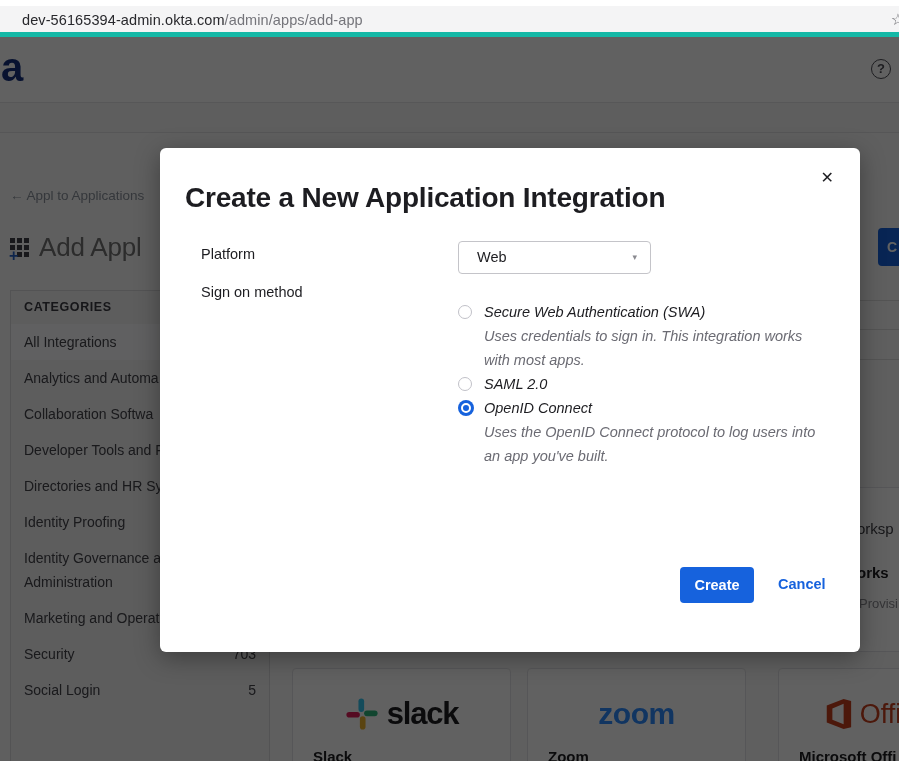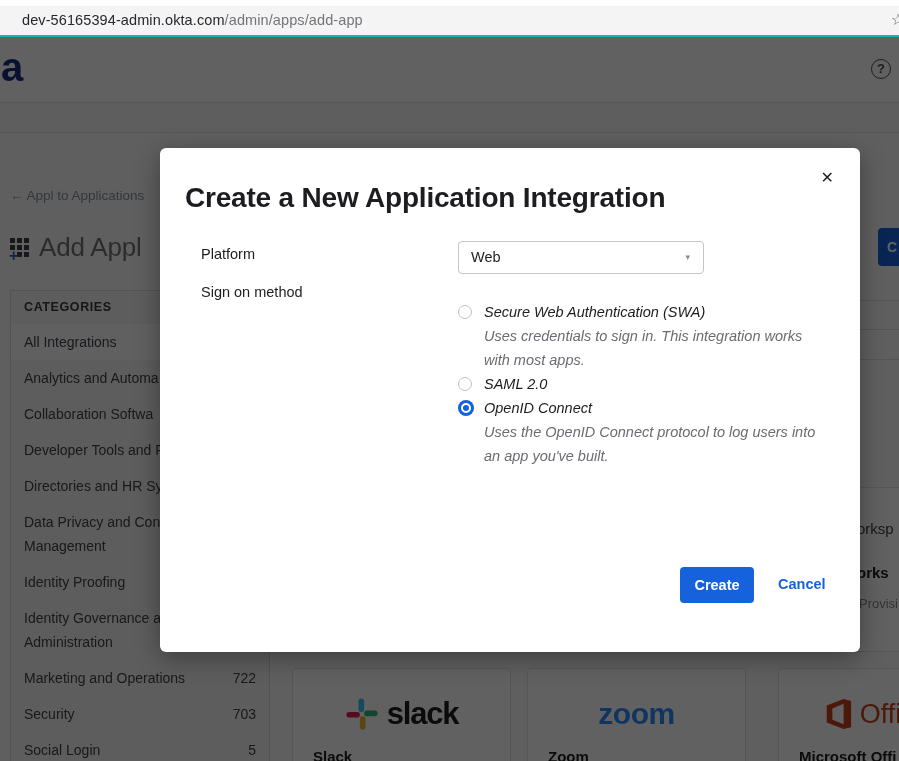--- a/index.html
+++ b/index.html
@@ -1,21 +1,21 @@
 <!DOCTYPE html>
 <html><head>
 <meta charset="utf-8">
 <style>
   * { margin:0; padding:0; box-sizing:border-box; }
   html,body { width:899px; height:761px; overflow:hidden; }
   body { font-family:"Liberation Sans", sans-serif; background:#fff; position:relative; }
 
   
   .urlbar { position:absolute; left:0; top:0; width:899px; height:37px; background:#f4f4f5;
-            border-bottom:2px solid #14b8a6; z-index:40; }
+            border-bottom:5px solid #14b8a6; z-index:40; }
   .urlbar .white-strip { position:absolute; left:0; top:0; width:100%; height:6px; background:#fff; }
   .urlbar .url { position:absolute; left:22px; top:12px; font-size:14.5px; letter-spacing:.1px; }
   .url .host { color:#28282c; }
   .url .path { color:#74747a; }
   .urlbar .star { position:absolute; right:-6px; top:10px; font-size:16px; color:#6d6d72; }
 
   
   .app { position:absolute; left:0; top:37px; width:899px; height:724px; background:#fafafa; z-index:0; }
   .topbar { position:absolute; left:0; top:0; width:899px; height:66px; background:#ffffff;
             border-bottom:1px solid #e4e4e6; }
@@ -77,23 +77,23 @@
   
   .modal { position:absolute; left:160px; top:148px; width:700px; height:504px; background:#fff;
            border-radius:6px; box-shadow:0 6px 24px rgba(0,0,0,.35); z-index:20; }
   .modal-close { position:absolute; right:26px; top:22px; font-size:16px; color:#1d1d21; line-height:16px; }
   .modal-title { position:absolute; left:25px; top:34px; font-size:28px; font-weight:700; color:#1d1d21; letter-spacing:-.2px; }
 
   .field-label { position:absolute; left:25px; font-size:14.5px; color:#1d1d21;margin-left:16px; }
   .lbl-platform { top:98px; }
   .lbl-signon  { top:136px; }
 
-  .select { position:absolute; left:298px; top:93px; width:246px; height:33px; background:#fff;
+  .select { position:absolute; left:298px; top:93px; width:193px; height:33px; background:#fff;
             border:1px solid #c4c4c9; border-radius:4px; font-size:14.5px; color:#1d1d21;
-            line-height:31px; padding-left:12px; }
+            line-height:31px; padding-left:18px; }
   .select .caret { position:absolute; right:13px; top:0; line-height:31px; font-size:9px; color:#8a8a90; }
 
   .options { position:absolute; left:298px; top:152px; width:365px; }
   .opt { position:relative; padding-left:26px;font-style:italic; }
   .opt-title { font-size:14.5px; color:#1d1d21; line-height:24px; }
   .opt-desc  { font-size:14.5px; color:#6b6b73; line-height:24px; }
   .radio { position:absolute; left:0; top:5px; width:14px; height:14px; border-radius:50%;
            border:1.5px solid #c1c1c8; background:#fff; }
   .radio.checked { border:none; background:#1662dd; width:16px; height:16px; top:4px; }
   .radio.checked::after { content:''; position:absolute; left:3px; top:3px; width:6px; height:6px;
@@ -140,21 +140,20 @@
   <div class="hline" style="top:292px"></div>
   <div class="hline" style="top:322px"></div>
 
   <div class="sidebar">
     <div class="sb-header">CATEGORIES</div>
     <div class="sb-item selected"><span>All Integrations</span></div>
     <div class="sb-item"><span>Analytics and Automa</span></div>
     <div class="sb-item"><span>Collaboration Softwa</span></div>
     <div class="sb-item"><span>Developer Tools and F</span></div>
     <div class="sb-item"><span>Directories and HR Sy</span></div>
-    <div class="sb-item"><span>Data Privacy and Con</span><span class="l2">Management</span></div>
     <div class="sb-item"><span>Identity Proofing</span></div>
     <div class="sb-item"><span>Identity Governance a</span><span class="l2">Administration</span></div>
     <div class="sb-item"><span>Marketing and Operations</span><span class="count">722</span></div>
     <div class="sb-item"><span>Security</span><span class="count">703</span></div>
     <div class="sb-item"><span>Social Login</span><span class="count">5</span></div>
   </div>
 
   <div class="ws-tile">
     <span class="f1">orksp</span>
     <span class="f2">orks</span>

